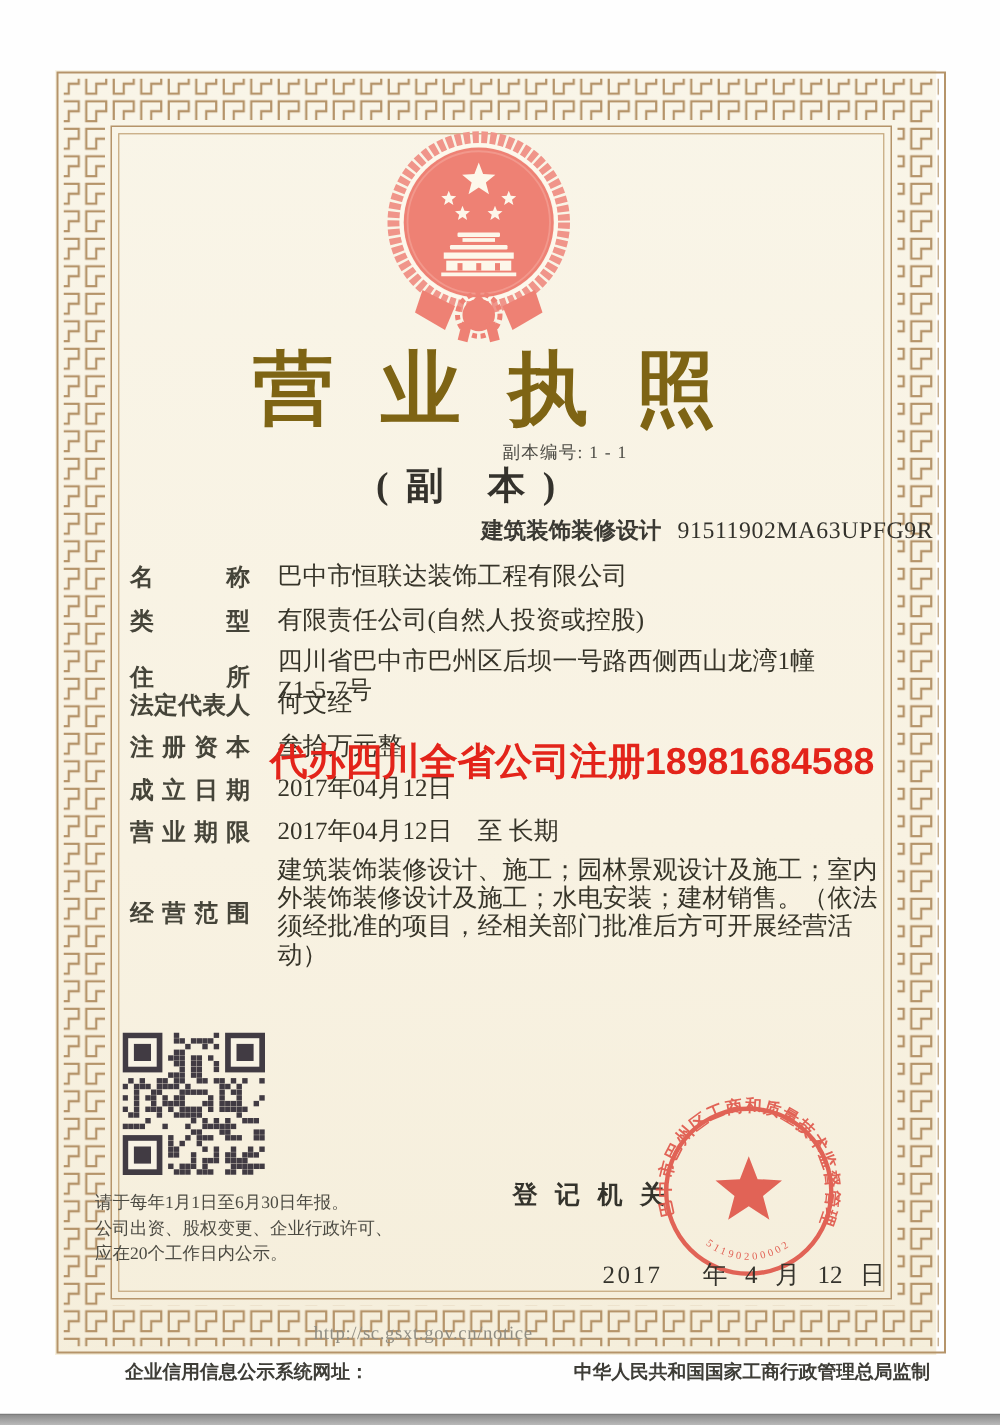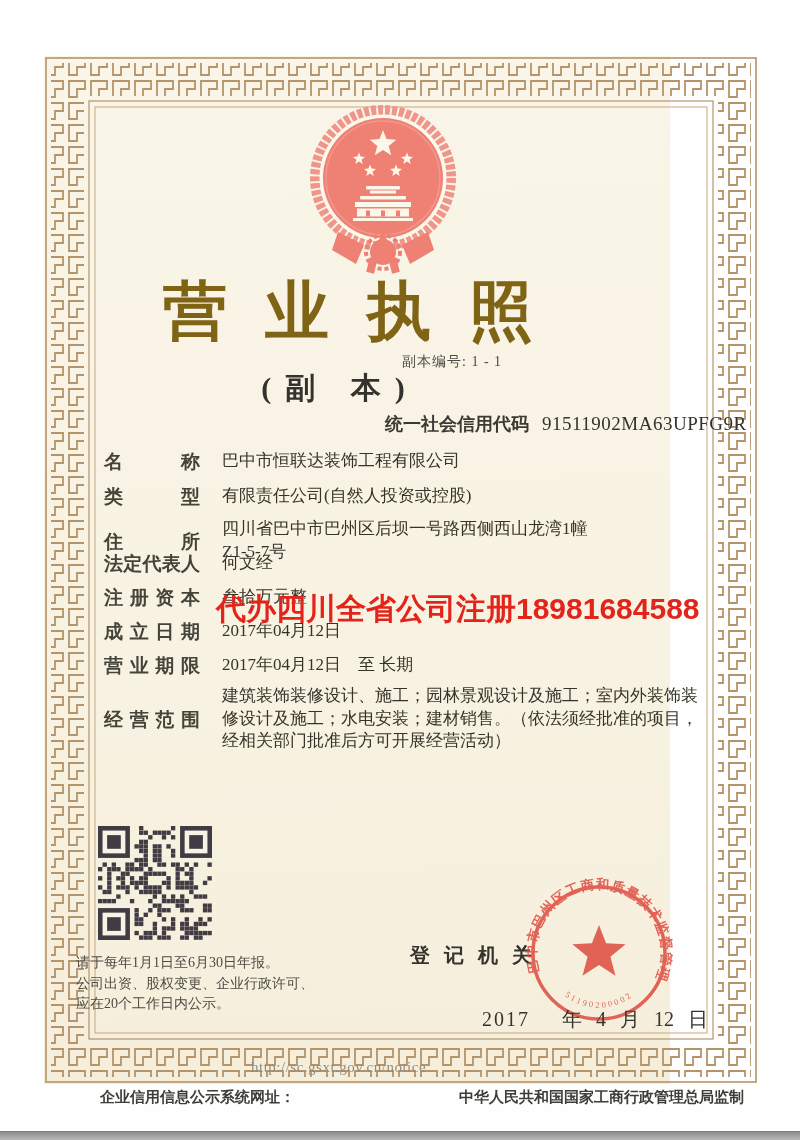--- a/index.html
+++ b/index.html
@@ -1,40 +1,40 @@
 <!DOCTYPE html>
 <html><head>
 <meta charset="utf-8">
 <style>
   * { margin:0; padding:0; box-sizing:border-box; }
   html,body { width:800px; }
   body { font-family:"Liberation Serif", serif; background:#ffffff; }
   .page { position:relative; width:800px; height:1140px; background:#fefefe; overflow:hidden; }
 
   
-  .cert { position:absolute; left:44px; top:56px; width:626px; height:1028px;
+  .cert { position:absolute; left:44px; top:56px; width:705px; height:1028px;
           background:linear-gradient(178deg,#f9f5e8 0%,#f8f2e2 60%,#f5eedb 100%); }
   .border-svg { position:absolute; left:0; top:0; }
 
   .emblem-svg { position:absolute; left:264px; top:44px; }
 
   .title { position:absolute; left:0; top:212px; width:100%; padding-right:18px;
            text-align:center; font-family:"Liberation Sans", sans-serif; font-weight:900;
            font-size:64px; letter-spacing:38px; text-indent:38px; color:#7e6414; }
   .copy-no { position:absolute; left:358px; top:297px; font-size:14px; color:#4b4a44; letter-spacing:1px; }
   .copy-label { position:absolute; left:0; top:312px; width:100%; padding-right:34px; text-align:center;
                 font-size:30px; font-weight:700; color:#34322c; letter-spacing:14px; }
   .credit-row { position:absolute; left:341px; top:356px; display:flex; align-items:baseline; gap:13px; white-space:nowrap; }
   .credit-label { font-family:"Liberation Sans", sans-serif; font-weight:700; font-size:18px; color:#3a3933; }
   .credit-code { font-size:19px; color:#33322c; letter-spacing:0.5px; }
 
   .field-row { position:absolute; left:60px; width:600px; display:flex;align-items:center; }
   .field-label { flex:0 0 96px; font-family:"Liberation Sans", sans-serif; font-weight:700;
                  font-size:19px; color:#454439; text-align:justify; text-align-last:justify; height:24px; }
-  .field-value { margin-left:22px; width:482px; font-size:17px; line-height:22.5px; color:#363429; white-space:pre-line; }
+  .field-value { margin-left:22px; width:482px; font-size:20px; line-height:22.5px; color:#363429; white-space:pre-line; }
 
   .watermark { position:absolute; left:172px; top:533px; font-family:"Liberation Sans", sans-serif;
                font-weight:700; font-size:30px; letter-spacing:0px; color:#e3241a; white-space:nowrap; z-index:5; }
 
   .qr-svg { position:absolute; left:54px; top:770px; }
 
   .notes { position:absolute; left:32px; top:897px; font-size:14px; line-height:20.5px; color:#4c4b43; }
 
   .registrar { position:absolute; left:366px; top:886px; font-size:20px; font-weight:700;
                letter-spacing:14px; color:#34332c; white-space:nowrap; }
@@ -106,21 +106,21 @@
         <rect x="82" y="158" width="8" height="15" fill="#ee8174" transform="rotate(-14 86 165)"></rect>
       </g>
     </svg>
 
     <h1 class="title">营业执照</h1>
 
     <div class="copy-no">副本编号: 1 - 1</div>
     <div class="copy-label">(副 本)</div>
 
     <div class="credit-row">
-      <span class="credit-label">统一社会信用代码</span>
+      <span class="credit-label">建筑装饰装修设计</span>
       <span class="credit-code">91511902MA63UPFG9R</span>
     </div>
 
     <div class="field-row" style="top:393px">
       <span class="field-label">名称</span>
       <span class="field-value">巴中市恒联达装饰工程有限公司</span>
     </div>
     <div class="field-row" style="top:428px">
       <span class="field-label">类型</span>
       <span class="field-value">有限责任公司(自然人投资或控股)</span>

